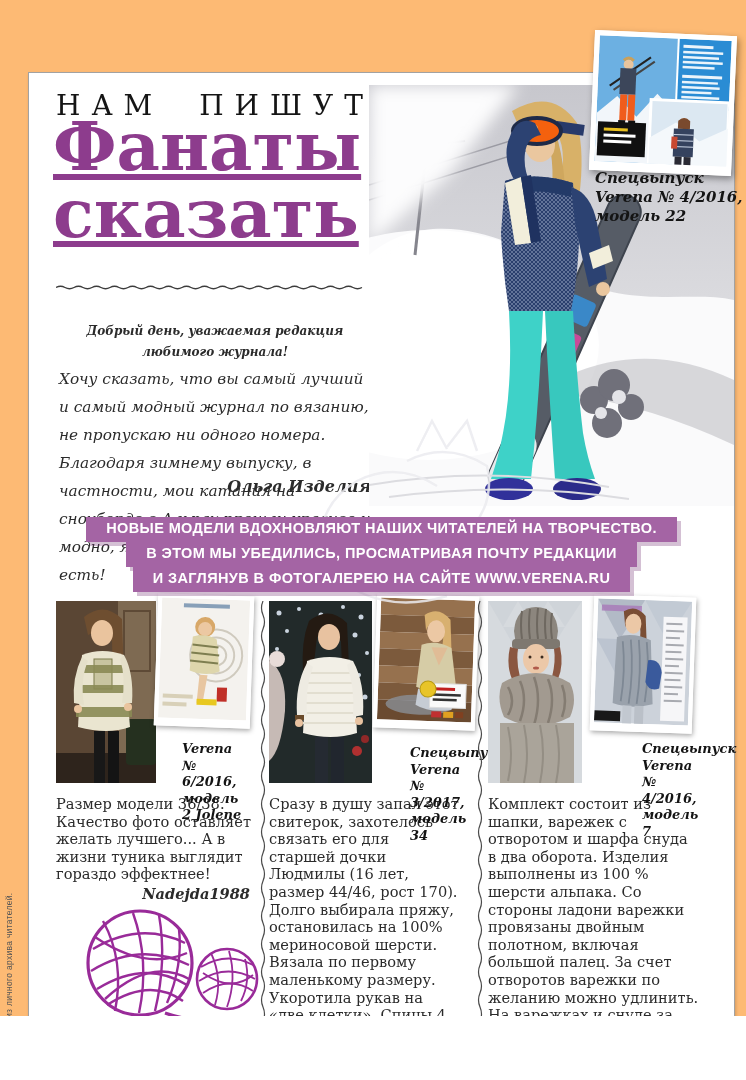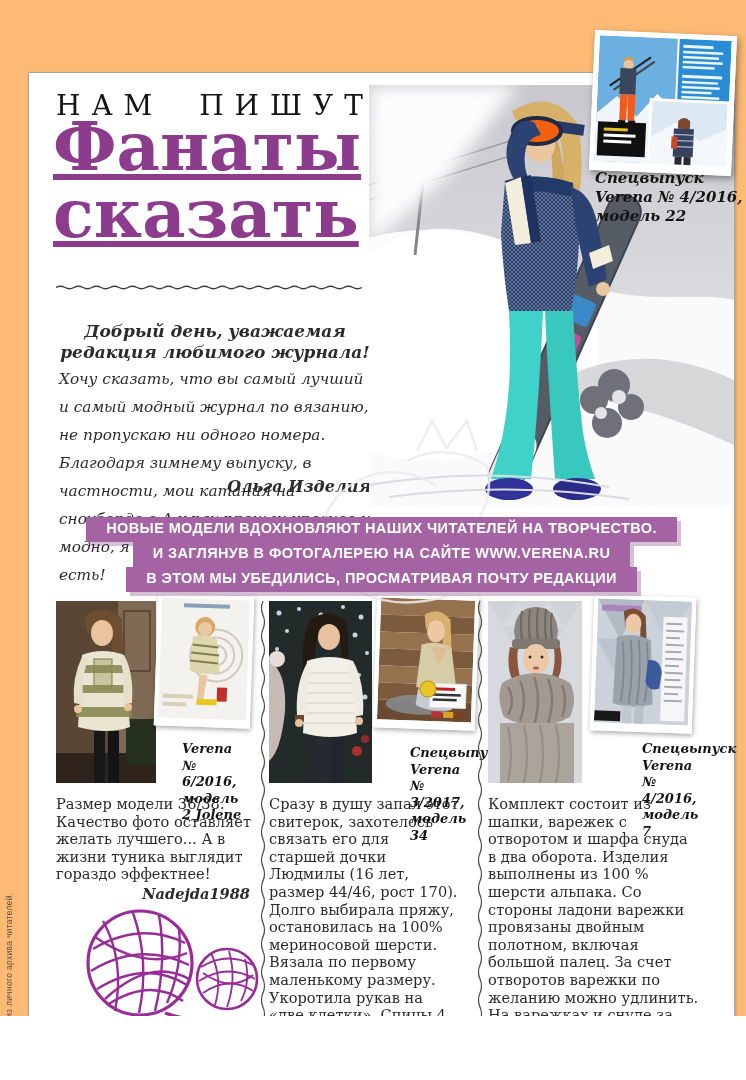--- a/index.html
+++ b/index.html
@@ -7,21 +7,21 @@
         font-family:"DejaVu Serif",serif;color:#2b2b2b;}
   
   .frame{position:absolute;left:28px;top:72px;width:705px;height:976px;background:#fff;
          border:1px solid #a2a2a2;border-bottom:2px solid #6f6f6f;box-shadow:1px 2px 3px rgba(0,0,0,.18);}
   
   .section-label{position:absolute;left:27px;top:16px;font-size:28px;letter-spacing:11px;word-spacing:16px;color:#151515;}
   .title{position:absolute;left:24px;top:40px;margin:0;font-size:67px;line-height:1.0;font-weight:bold;text-decoration:underline;}
   .wave-h{position:absolute;left:27px;top:212px;}
   
   .letter-greeting{position:absolute;left:30px;top:248px;width:312px;margin:0;text-align:center;
-                   font-style:italic;font-weight:bold;font-size:17px;line-height:21px;}
+                   font-style:italic;font-weight:bold;font-size:12px;line-height:21px;}
   .letter-body{position:absolute;left:30px;top:292px;width:314px;margin:0;
                font-style:italic;font-size:15.3px;line-height:28px;}
   .letter-sig{position:absolute;left:30px;top:404px;width:312px;margin:0;text-align:right;
               font-style:italic;font-weight:bold;font-size:16px;}
   
   .main-photo{position:absolute;left:340px;top:12px;width:365px;height:421px;overflow:hidden;}
   .watermark{position:absolute;left:268px;top:318px;opacity:.85;pointer-events:none;z-index:3;}
   .thumb{position:absolute;left:592px;top:33px;background:#fff;border:5px solid #fff;
          box-shadow:2px 3px 7px rgba(0,0,0,.4);transform:rotate(2.5deg);z-index:5;}
   .thumb-caption{position:absolute;left:566px;top:96px;width:150px;margin:0;
@@ -154,22 +154,22 @@
         </g>
         <path d="M0 400 Q120 380 240 402" stroke="#dcdce0" stroke-width="2" fill="none"></path>
         <path d="M20 412 Q140 396 260 414" stroke="#dcdce0" stroke-width="2" fill="none"></path>
       </svg>
     </div>
 
     <p class="thumb-caption">Спецвыпуск Verena № 4/2016, модель 22</p>
 
     <div class="banner">
       <div class="banner-row"><span class="banner-line">НОВЫЕ МОДЕЛИ ВДОХНОВЛЯЮТ НАШИХ ЧИТАТЕЛЕЙ НА ТВОРЧЕСТВО.</span></div>
+      <div class="banner-row"><span class="banner-line">В ЭТОМ МЫ УБЕДИЛИСЬ, ПРОСМАТРИВАЯ ПОЧТУ РЕДАКЦИИ</span></div>
       <div class="banner-row"><span class="banner-line">И ЗАГЛЯНУВ В ФОТОГАЛЕРЕЮ НА САЙТЕ WWW.VERENA.RU</span></div>
-      <div class="banner-row"><span class="banner-line">В ЭТОМ МЫ УБЕДИЛИСЬ, ПРОСМАТРИВАЯ ПОЧТУ РЕДАКЦИИ</span></div>
     </div>
 
     <section class="col col1">
       <div class="photo-area">
         <svg width="100" height="182" viewBox="0 0 100 182" xmlns="http://www.w3.org/2000/svg">
           <rect width="100" height="182" fill="#5a4634"></rect>
           <rect x="62" y="0" width="38" height="152" fill="#7e6a52"></rect>
           <rect x="68" y="10" width="26" height="60" fill="none" stroke="#5e4a36" stroke-width="2"></rect>
           <rect x="0" y="152" width="100" height="30" fill="#2e241c"></rect>
           <rect x="70" y="118" width="30" height="46" rx="4" fill="#25301f"></rect>

